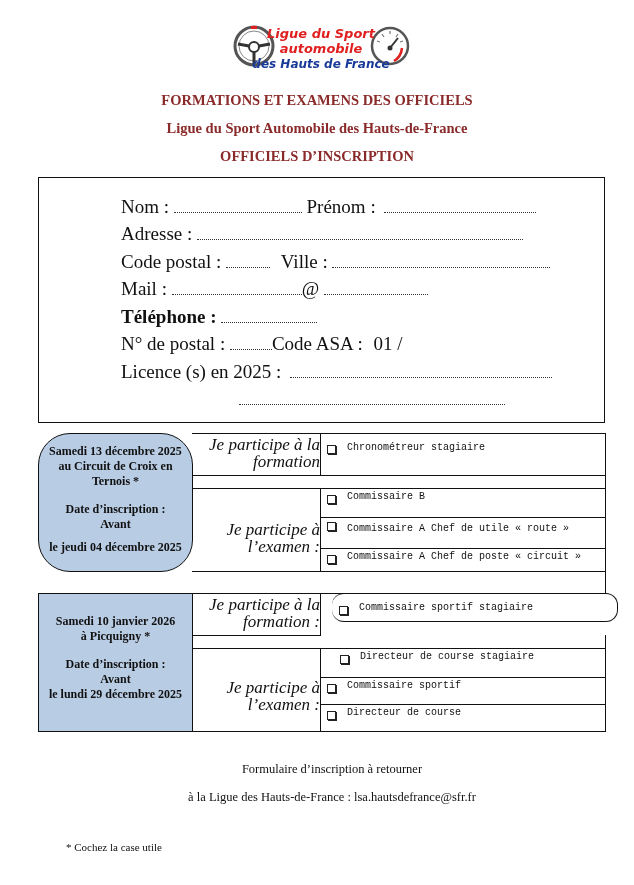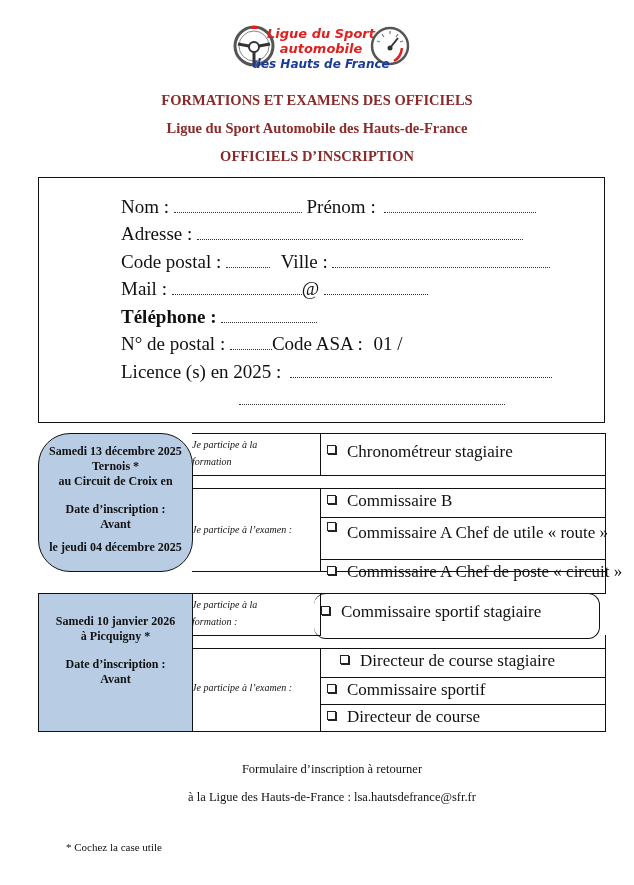--- a/index.html
+++ b/index.html
@@ -16,23 +16,23 @@
   
   #id-box { left:38px; top:177px; width:567px; height:246px; border:1.5px solid #111; box-sizing:border-box; }
   .field { position:absolute; left:121px; font-family:"Liberation Serif", serif; font-size:19px; white-space:nowrap; }
   .dots { display:inline-block; border-bottom:1px dotted #333; height:10px; vertical-align:baseline; }
 
   
   .session { position:absolute; left:38px; width:568px; box-sizing:border-box; }
   .cell { position:absolute; box-sizing:border-box; }
   .date-cell { background:#b8cce4; border:1.5px solid #111; text-align:center;
                font-family:"Liberation Serif", serif; font-weight:bold; font-size:12px; line-height:15px; color:#111; }
-  .part-cell { border:1.5px solid #111; border-left:none; text-align:left;
-               font-family:"Liberation Serif", serif; font-style:italic; font-size:10px; line-height:17px; }
-  .opt-cell { border:1.5px solid #111; border-left:none; font-family:Liberation Serif, serif; font-size:17px; }
+  .part-cell { border:1.5px solid #111; border-left:none; text-align:right;
+               font-family:"Liberation Serif", serif; font-style:italic; font-size:17px; line-height:17px; }
+  .opt-cell { border:1.5px solid #111; border-left:none; font-family:Liberation Mono, monospace; font-size:10px; }
   .opt { position:absolute; left:0; right:0; box-sizing:border-box; }
   .opt + .opt { border-top:1.5px solid #111; }
   .cb { position:absolute; left:7px; width:7px; height:7px; border:1px solid #222; box-shadow:1px 1px 0 #222; background:#fff; }
   .opt-label { position:absolute; left:27px; white-space:nowrap; }
 
   .footer { left:0; width:634px; text-align:center; font-family:"Liberation Serif", serif; font-size:12.5px; }
   .note { left:66px; font-family:"Liberation Serif", serif; font-size:11px; }
 </style>
 </head>
 <body>
@@ -100,22 +100,22 @@
   <span class="dots" style="width:262px; margin-left:4px;"></span>
 </div>
 <div class="field" style="top:388px; left:239px;">
   <span class="dots" style="width:266px;"></span>
 </div>
 
 <div class="session" style="top:433px; height:139px;">
   <div class="cell date-cell" style="left:0; top:0; width:155px; height:139px;border-radius:32px;">
     <div style="position:absolute; top:10px; left:0; right:0;">
       <div>Samedi 13 décembre 2025</div>
+      <div>au Circuit de Croix en</div>
       <div>Ternois *</div>
-      <div>au Circuit de Croix en</div>
     </div>
     <div style="position:absolute; top:68px; left:0; right:0;">
       <div>Date d’inscription :</div>
       <div>Avant</div>
       <div style="margin-top:8px;">le jeudi 04 décembre 2025</div>
     </div>
   </div>
 
   <div class="cell part-cell" style="left:154px; top:0; width:129px; height:43px; padding-top:2px;">
     <div>Je participe à la</div>
@@ -135,45 +135,46 @@
   </div>
   <div class="cell opt-cell" style="left:282px; top:55px; width:286px; height:84px;">
     <div class="opt" style="top:0; height:28px;">
       <span class="cb" style="top:6px;"></span>
       <span class="opt-label" style="top:2px;">Commissaire B</span>
     </div>
     <div class="opt" style="top:28px; height:27px;">
       <span class="cb" style="top:4px;"></span>
       <span class="opt-label" style="top:5px;">Commissaire A Chef de utile « route »</span>
     </div>
-    <div class="opt" style="top:70px; height:27px;text-align:right;">
+    <div class="opt" style="top:59px; height:27px;text-align:right;">
       <span class="cb" style="top:6px;"></span>
       <span class="opt-label" style="top:2px;">Commissaire A Chef de poste « circuit »</span>
     </div>
   </div>
 </div>
 
 <div class="abs" style="left:38px; top:571px; width:568px; height:23px; box-sizing:border-box; border-right:1.5px solid #111; border-bottom:1.5px solid #111;"></div>
 
 <div class="session" style="top:593px; height:139px;">
   <div class="cell date-cell" style="left:0; top:0; width:155px; height:139px;">
     <div style="position:absolute; top:20px; left:0; right:0;">
       <div>Samedi 10 janvier 2026</div>
       <div>à Picquigny *</div>
     </div>
     <div style="position:absolute; top:63px; left:0; right:0;">
       <div>Date d’inscription :</div>
       <div>Avant</div>
+      <div>le lundi 29 décembre 2025</div>
     </div>
   </div>
   <div class="cell part-cell" style="left:154px; top:0; width:129px; height:43px; padding-top:2px;">
     <div>Je participe à la</div>
     <div>formation :</div>
   </div>
-  <div class="cell opt-cell" style="left:276px; top:0; width:286px; height:46px;border-radius:12px;">
+  <div class="cell opt-cell" style="left:294px; top:0; width:286px; height:29px;border-radius:12px;">
     <div class="opt" style="top:0; height:41px;">
       <span class="cb" style="top:12px;"></span>
       <span class="opt-label" style="top:8px;">Commissaire sportif stagiaire</span>
     </div>
   </div>
   <div class="cell" style="left:154px; top:42px; width:414px; height:14px; border-right:1.5px solid #111;"></div>
   <div class="cell part-cell" style="left:154px; top:55px; width:129px; height:84px;">
     <div style="position:absolute; top:30px; left:0; right:0;">Je participe à l’examen :</div>
   </div>
   <div class="cell opt-cell" style="left:282px; top:55px; width:286px; height:84px;">

